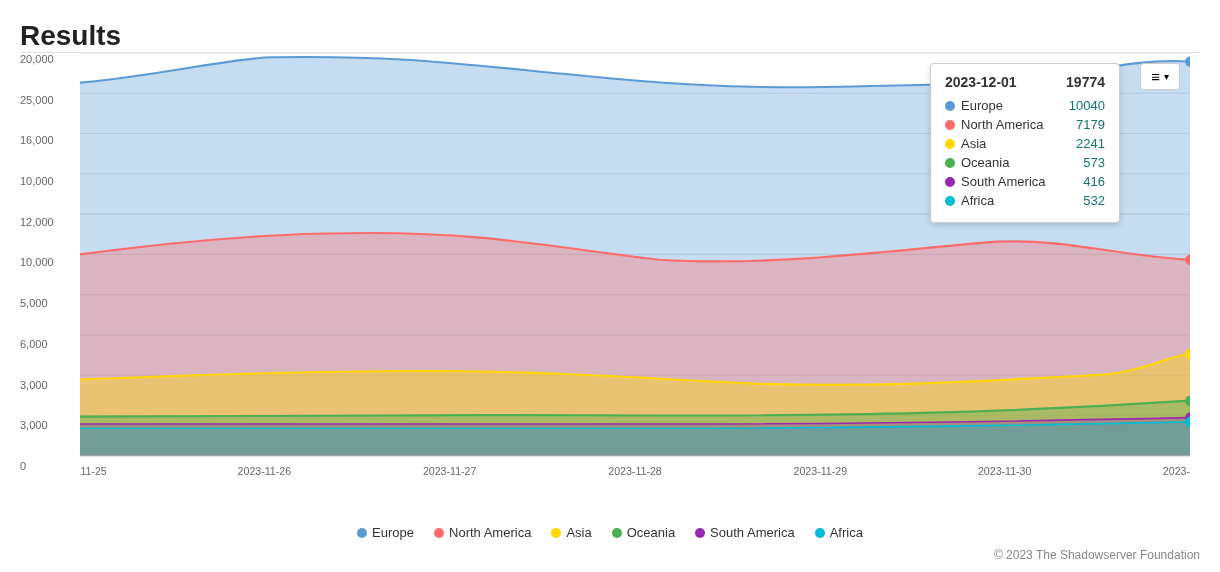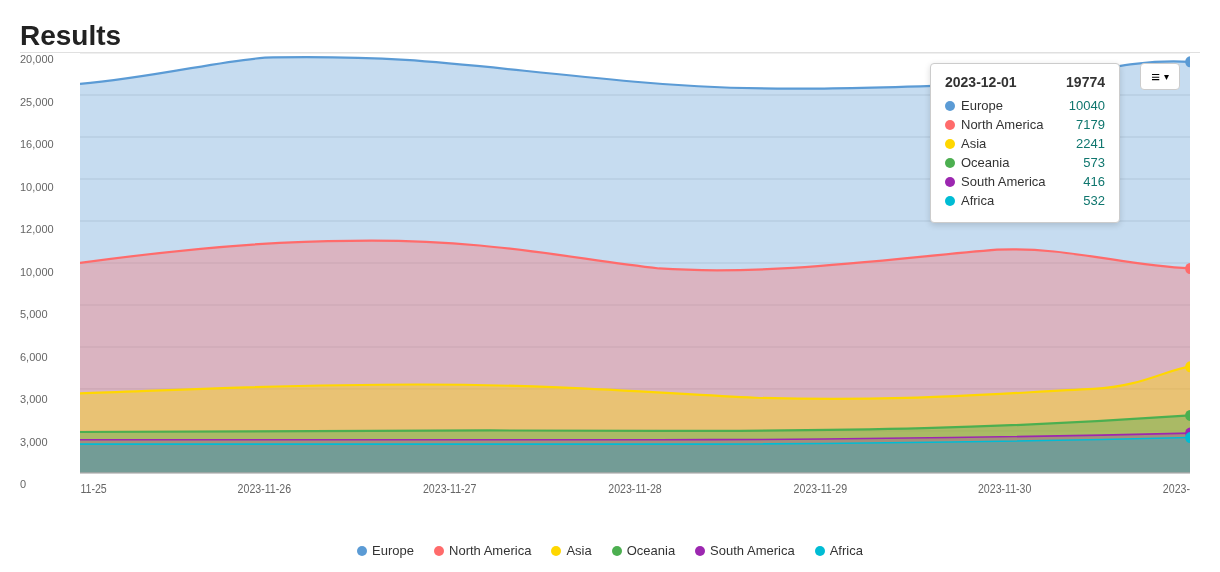--- a/index.html
+++ b/index.html
@@ -306,14 +306,15 @@
       <div class="legend-item">
         <span class="legend-dot" style="background:#9C27B0;"></span>
         <span>South America</span>
       </div>
       <div class="legend-item">
         <span class="legend-dot" style="background:#00BCD4;"></span>
         <span>Africa</span>
       </div>
     </div>
 
+    <div class="footer">© 2023 The Shadowserver Foundation</div>
   </div>
 </div>
 
 </body></html>

